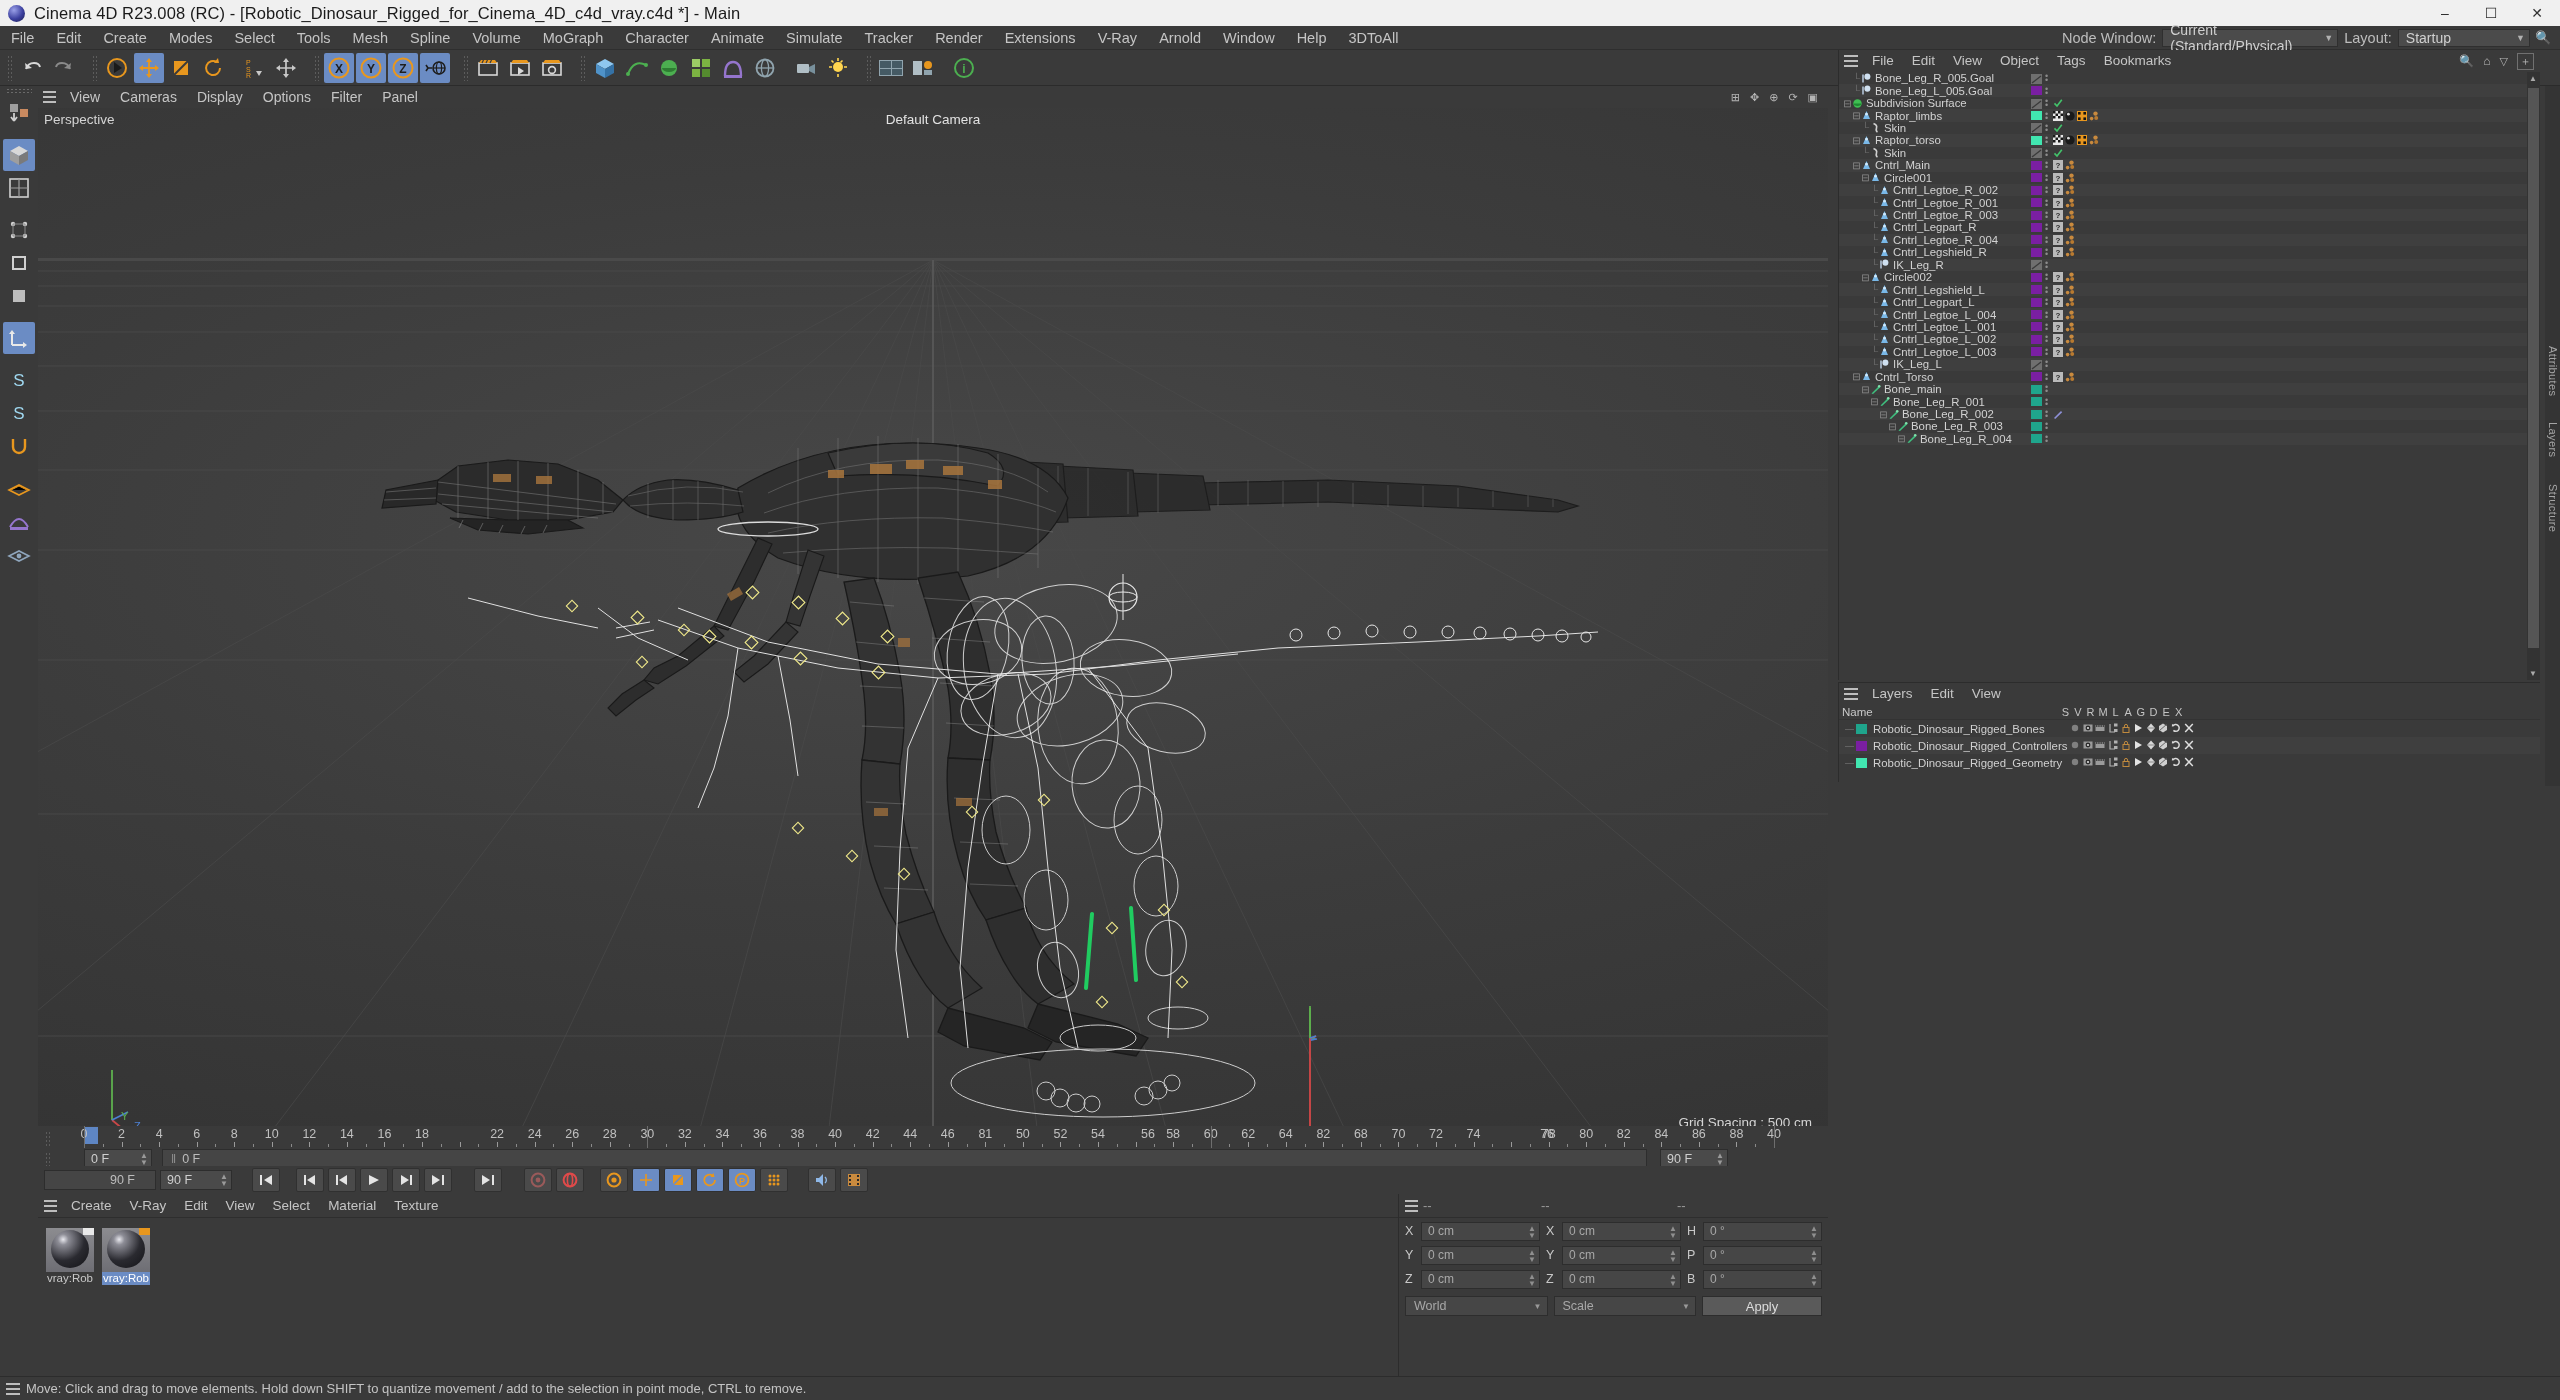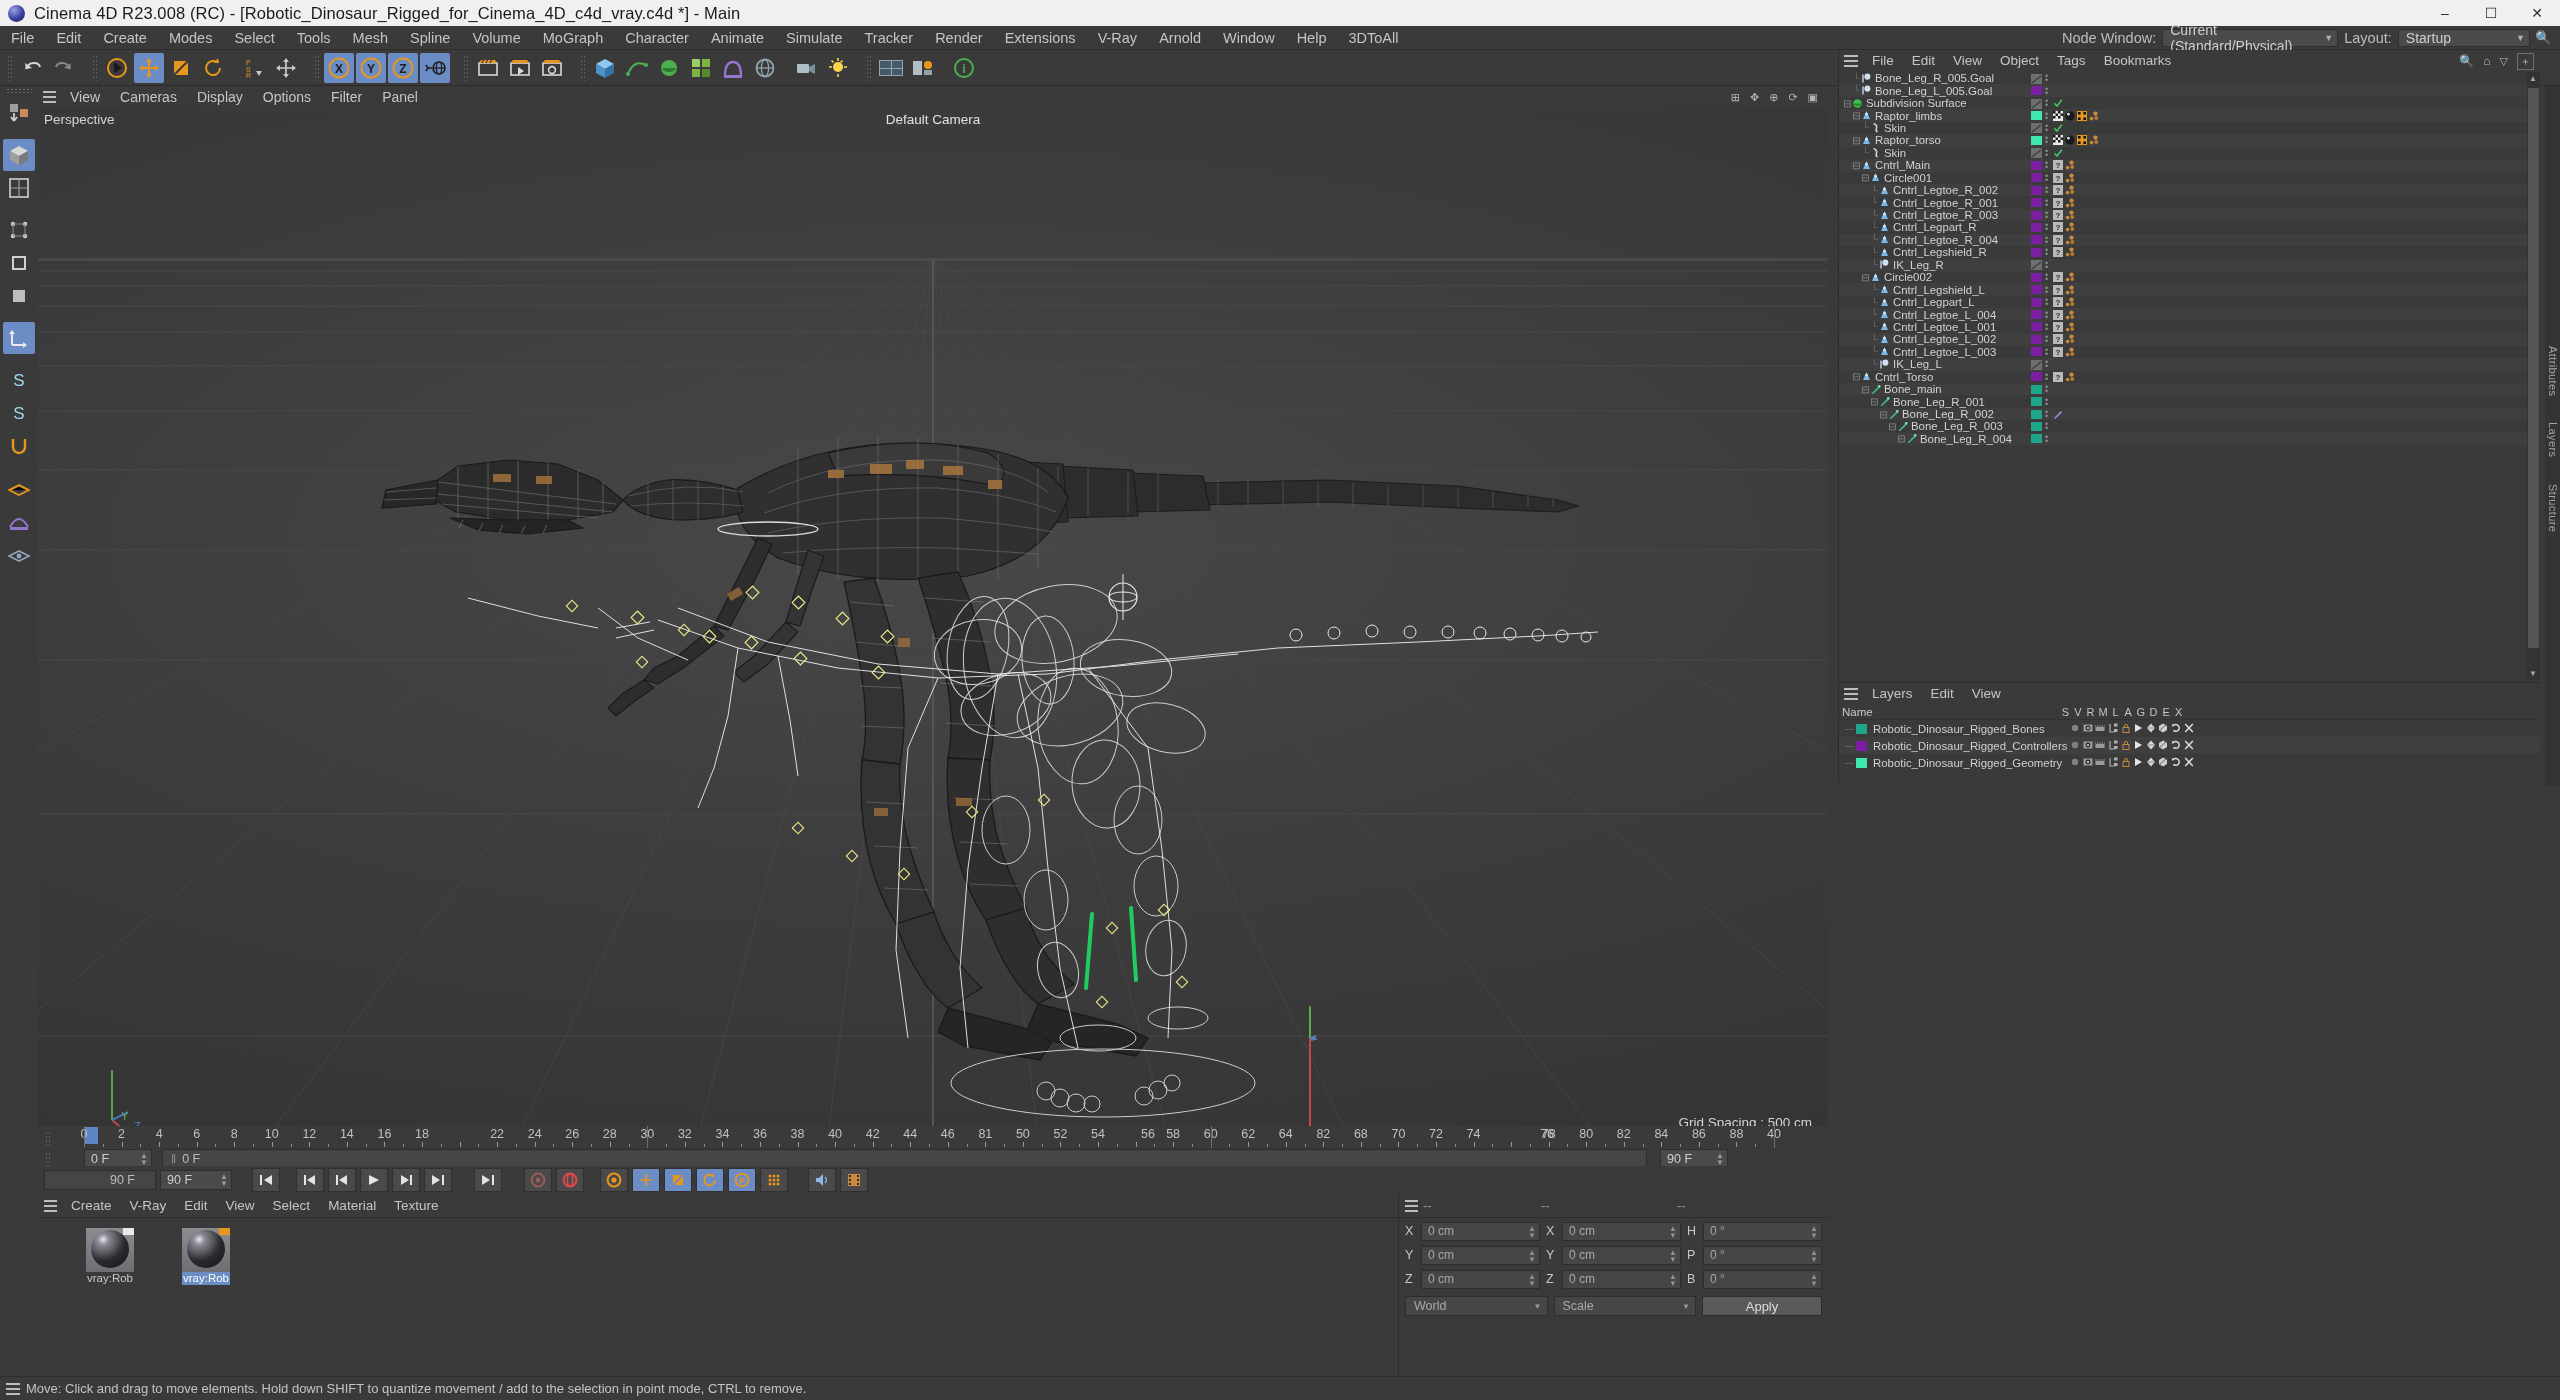--- a/index.html
+++ b/index.html
@@ -79,21 +79,21 @@
      display:flex; align-items:center; justify-content:center; }
   .pbtn.sel { background:#6b8cc4; }
 
   
   #matpanel { position:absolute; left:38px; top:1194px; width:1360px; height:182px; background:#3a3a3a; }
   #matmenu { height:24px; display:flex; align-items:center; border-bottom:1px solid #2e2e2e;}
   #matmenu .hamb { width:24px; display:flex; flex-direction:column; gap:3px; align-items:center;}
   #matmenu .hamb i { width:13px; height:2px; background:#bdbdbd; }
   #matmenu .mi { padding:0 9px; font-size:13.5px; color:#c5c5c5; line-height:24px;}
   #matgrid { display:flex; gap:8px; padding:10px 0 0 8px; }
-  .matcell { width:48px;margin-left:40px; }
+  .matcell { width:48px; }
   .matsphere { width:48px; height:44px; position:relative; overflow:hidden;
      background:linear-gradient(#8c8c90,#6e6e74); }
   .matsphere .ball { position:absolute; left:5px; top:2px; width:38px; height:38px; border-radius:50%;
      background:radial-gradient(circle at 32% 25%, #e8e8ee 0%, #8d8d96 14%, #2a2a30 55%, #131317 100%); }
   .matsphere .corner { position:absolute; right:0; top:0; width:11px; height:7px; background:#e9e9e9;}
   .matsphere .corner.sel { background:#e8971e; }
   .matname { font-size:11.5px; color:#c8c8c8; text-align:center; line-height:13px;
      white-space:nowrap; overflow:hidden; }
   .matname.sel { background:#6b8cc4; color:#fff; }
 

